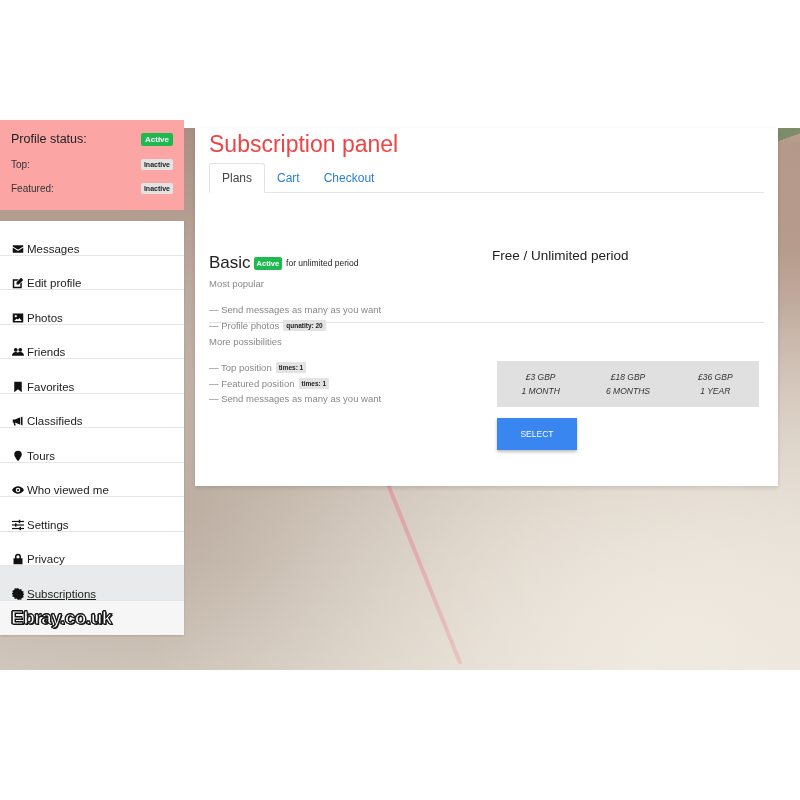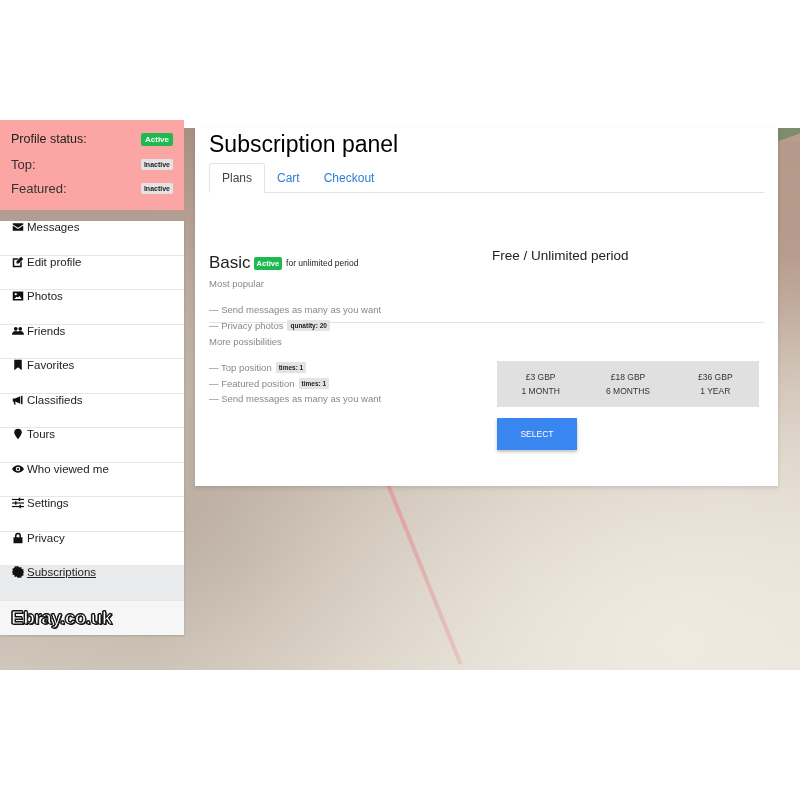--- a/index.html
+++ b/index.html
@@ -27,36 +27,36 @@
 
     
     .status-box {
       position: absolute; left: 0; top: 120px; width: 184px; height: 90px;
       background: #fca5a5; padding: 10px 11px; text-align: right;
     }
     .status-row { display: flex; justify-content: space-between; align-items: center; }
     .status-row.main { height: 18px; margin-bottom: 8px; }
     .status-row.sub { height: 16px; margin-bottom: 8px; }
     .status-label-main { font-size: 12.5px; color: #222; }
-    .status-label-sub { font-size: 13px; color: #333; }
+    .status-label-sub { font-size: 10px; color: #333; }
     .badge-active {
       background: #1fba4f; color: #fff; font-weight: bold; font-size: 8px;
       padding: 2px 4px; border-radius: 2px;
     }
     .badge-inactive {
       background: #e3e3e3; color: #222; font-weight: bold; font-size: 7px;
       padding: 2px 3px; border-radius: 2px;
     }
 
     .menu {
       position: absolute; left: 0; top: 221px; width: 184px; background: #fff;
       box-shadow: 0 1px 2px rgba(0,0,0,0.15);
     }
     .menu-item {
-      height: 34.5px; display: flex; align-items: flex-start; padding-left: 11px;
+      height: 34.5px; display: flex; align-items: flex-end; padding-left: 11px;
       border-bottom: 1px solid #e6e6e6; font-size: 11.5px; color: #222; cursor: pointer;
     }
     .menu-item.active { background: #e8eaec; text-decoration: underline; }
     .menu-item .ico { width: 14px; display: inline-flex; justify-content: center; margin-right: 2px; }
     .menu-item .ico svg { width: 12px; height: 12px; fill: #111; }
     .brand {
       height: 34px; display: flex; align-items: center; padding-left: 11px;
       background: #f6f6f6;
     }
     .brand span {
@@ -64,21 +64,21 @@
       color: #fff; letter-spacing: -0.5px;
       -webkit-text-stroke: 1px #111;
       text-shadow: 1px 1px 0 #111, -1px 0 0 #111, 0 -1px 0 #111;
     }
 
     
     .panel {
       position: absolute; left: 195px; top: 128px; width: 583px; height: 358px;
       background: #fff; box-shadow: 0 2px 4px rgba(0,0,0,0.12); padding: 0 14px;
     }
-    .title { font-size: 23px; font-weight: normal; color: #000000; margin-top: 3px; height: 32px; }
+    .title { font-size: 23px; font-weight: normal; color: #ef4444; margin-top: 3px; height: 32px; }
     .tabs {
       display: flex; border-bottom: 1px solid #e3e3e3; height: 30px; margin-right: 0; width: 555px;
     }
     .tab {
       font-size: 12px; padding: 0 12px; display: flex; align-items: center; color: #2a7fd4;
       cursor: pointer; margin-bottom: -1px;
     }
     .tab.active {
       color: #444; border: 1px solid #e3e3e3; border-bottom-color: #fff; border-radius: 3px 3px 0 0;
       background: #fff;
@@ -97,21 +97,21 @@
       padding: 2px 3px; margin-left: 4px; border-radius: 1px;
     }
 
     .free-label {
       position: absolute; left: 283px; top: 55px; font-size: 13.5px; color: #222;
     }
     .price-grid {
       position: absolute; left: 288px; top: 38px; width: 262px; height: 46px;
       background: #e0e0e0; display: flex; align-items: center;
     }
-    .price-col { flex: 1; text-align: center; font-size: 8.5px; color: #333; line-height: 14px; }
+    .price-col { flex: 1; text-align: center; font-size: 8.5px; color: #333; line-height: 14px; font-style: italic; }
     .select-btn {
       position: absolute; left: 288px; top: 95px; width: 80px; height: 32px;
       background: #3a86f0; color: #fff; font-size: 8.5px; border: none;
       box-shadow: 0 2px 3px rgba(0,0,0,0.25); cursor: pointer;
       font-family: "Liberation Sans", sans-serif;
     }
   </style>
 </head>
 <body>
 
@@ -247,21 +247,21 @@
     <div class="plan-name">
       <span>Basic</span>
       <span class="badge-active">Active</span>
       <span class="plan-period">for unlimited period</span>
     </div>
     <div class="plan-sub">Most popular</div>
     <div class="feature">
       <span>— Send messages as many as you want</span>
     </div>
     <div class="feature">
-      <span>— Privacy photos</span>
+      <span>— Profile photos</span>
       <span class="tag">qunatity: 20</span>
     </div>
     <div class="free-label">Free / Unlimited period</div>
   </div>
 
   <div class="plan plan-vip">
     <div class="plan-sub">More possibilities</div>
     <div class="feature">
       <span>— Top position</span>
       <span class="tag">times: 1</span>

